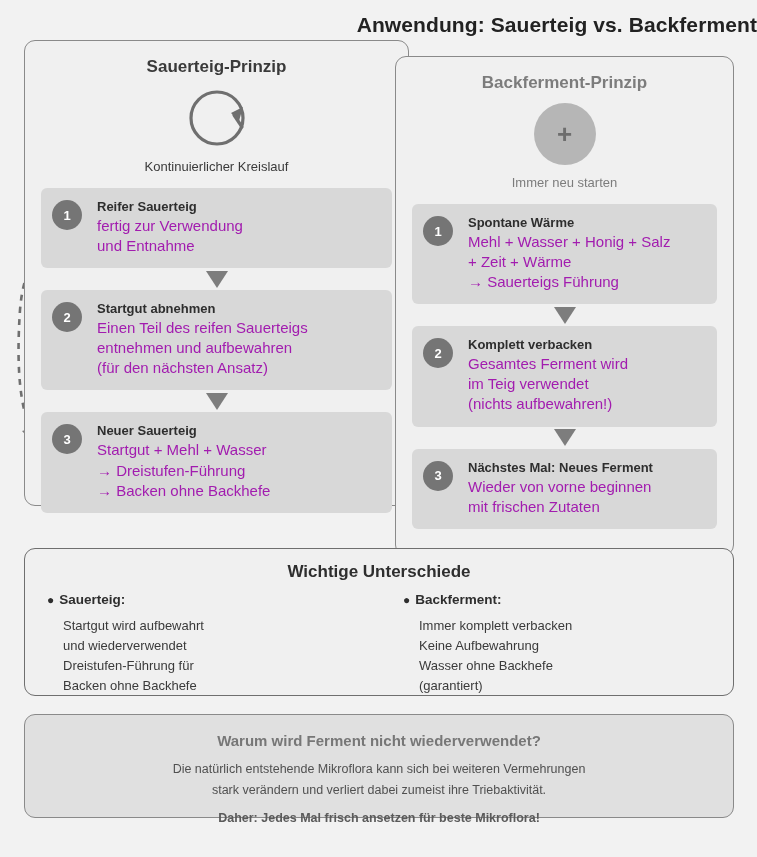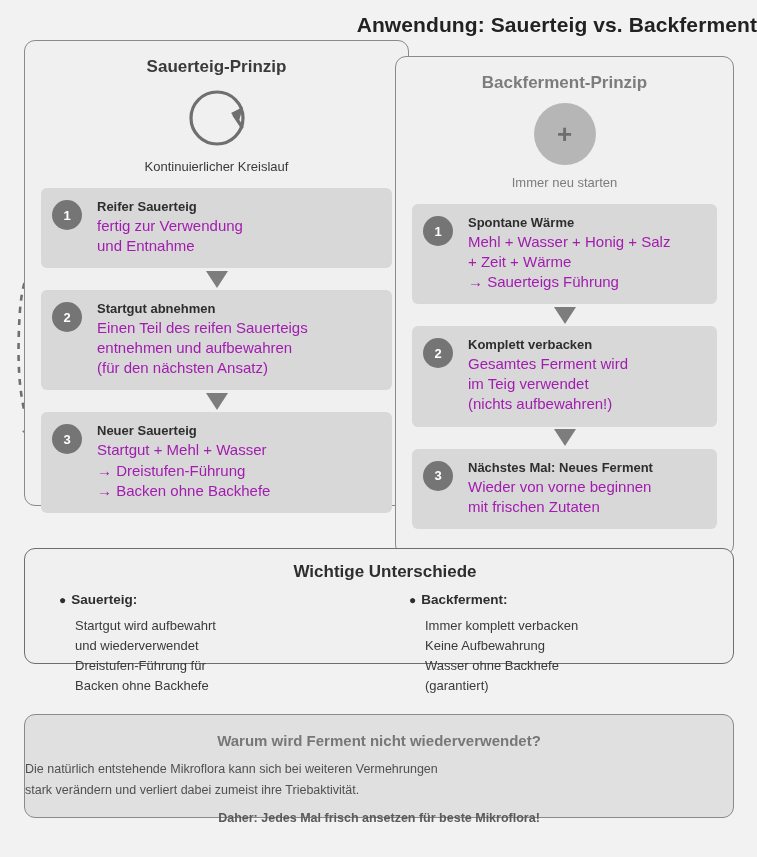--- a/index.html
+++ b/index.html
@@ -155,26 +155,25 @@
     top: 190;
     pointer-events: none;
   }
 
   
   .diff-box {
     position: absolute;
     left: 24px;
     top: 548px;
     width: 710px;
-    height: 116px;
+    height: 148px;
     border: 1.6px solid #6f6f6f;
     border-radius: 11px;
     background: #f0f0f0;
     box-sizing: border-box;
-    padding-left: 12px;
   }
   .diff-title {
     text-align: center;
     font-size: 17px;
     font-weight: bold;
     color: #2e2e2e;
     margin-top: 13px;
   }
   .diff-cols {
     display: flex;
@@ -216,20 +215,21 @@
     box-sizing: border-box;
   }
   .why-title {
     text-align: center;
     font-size: 15px;
     font-weight: bold;
     color: #777777;
     margin-top: 17px;
   }
   .why-line {
+    text-align: center;
     font-size: 12.5px;
     color: #505050;
     line-height: 1.5;
     margin-top: 2px;
   }
   .why-line.first { margin-top: 11px; }
   .why-footer {
     text-align: center;
     font-size: 12.5px;
     font-weight: bold;

